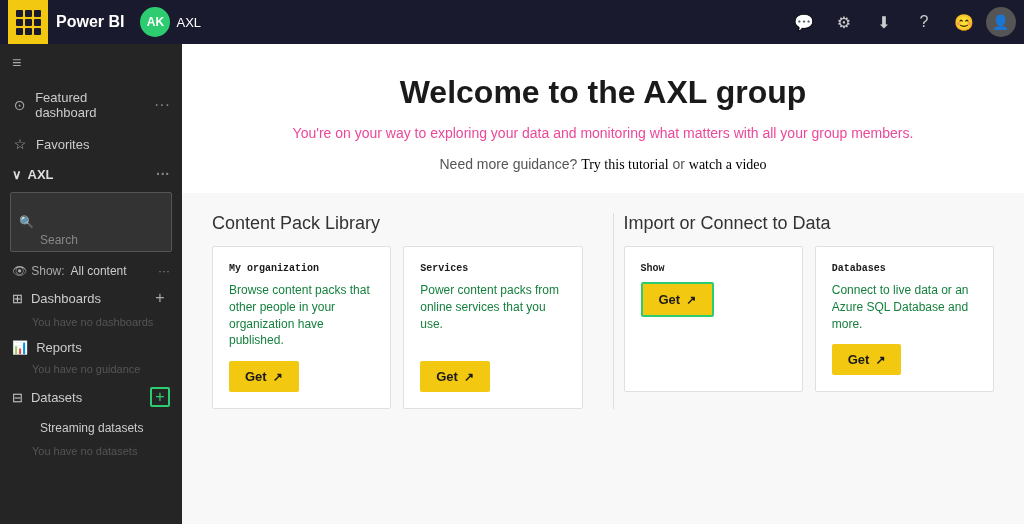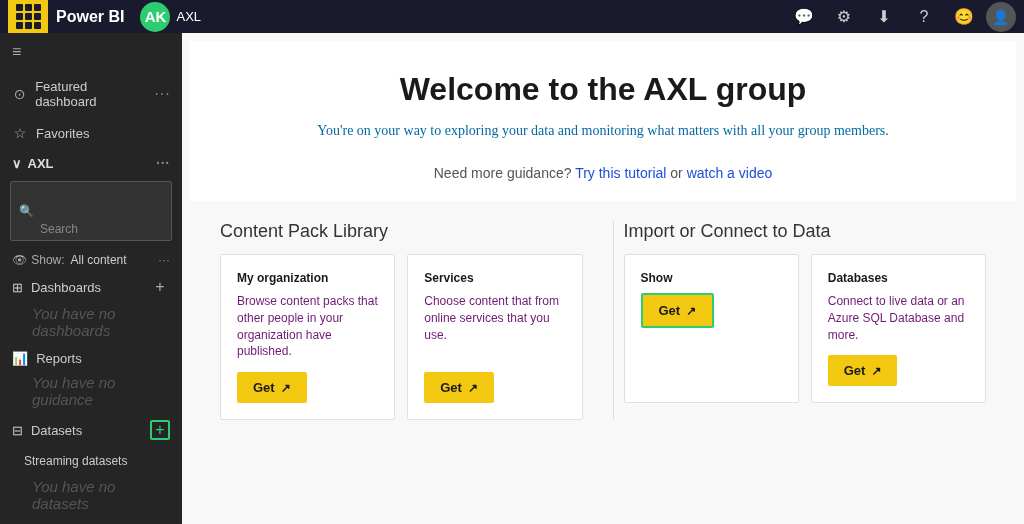--- a/index.html
+++ b/index.html
@@ -1,39 +1,39 @@
 <!DOCTYPE html>
 <html><head>
   <meta charset="utf-8">
   <style>
     * { box-sizing: border-box; margin: 0; padding: 0; }
     body { font-family: 'Segoe UI', Arial, sans-serif; background: #fff; width: 1024px; height: 524px; overflow: hidden; display: flex; flex-direction: column; }
 
     
     .topbar {
       background: #1a1a2e;
-      height: 33px;
+      height: 44px;
       display: flex;
       align-items: center;
       padding: 0 8px;
       flex-shrink: 0;
     }
     .topbar-logo-grid {
       width: 40px; height: 44px;
       display: flex; align-items: center; justify-content: center;
       background: #f2c811;
       margin-right: 8px;
     }
     .grid-icon { display: grid; grid-template-columns: repeat(3,7px); gap: 2px; }
     .grid-dot { width: 7px; height: 7px; background: #1a1a2e; border-radius: 1px; }
     .topbar-title { color: #fff; font-size: 16px; font-weight: 600; margin-right: 16px; }
     .topbar-avatar {
       width: 30px; height: 30px; border-radius: 50%; background: #2ecc71;
       display: flex; align-items: center; justify-content: center;
-      color: #fff; font-size: 15px; font-weight: 700; margin-right: 6px;
+      color: #fff; font-size: 12px; font-weight: 700; margin-right: 6px;
     }
     .topbar-username { color: #fff; font-size: 13px; margin-right: auto; }
     .topbar-icons { display: flex; align-items: center; gap: 4px; }
     .topbar-icon-btn {
       width: 36px; height: 36px; display: flex; align-items: center; justify-content: center;
       color: #ccc; font-size: 16px; cursor: pointer; border-radius: 3px;
     }
     .topbar-user-avatar {
       width: 30px; height: 30px; border-radius: 50%; background: #555;
       display: flex; align-items: center; justify-content: center; color: #fff; font-size: 14px;
@@ -51,21 +51,21 @@
     .sidebar-hamburger {
       padding: 10px 12px; cursor: pointer; color: #aaa; font-size: 16px;
     }
     .sidebar-item {
       padding: 8px 12px; display: flex; align-items: center; gap: 8px;
       cursor: pointer; font-size: 13px; color: #ccc; position: relative;
     }
     .sidebar-item .icon { font-size: 14px; color: #aaa; width: 16px; text-align: center; }
     .sidebar-item .more { margin-left: auto; font-size: 16px; color: #888; }
     .sidebar-sub-label {
-      padding: 2px 12px 6px 32px; font-size: 15px; color: #555; font-style: italic;
+      padding: 2px 12px 6px 32px; font-size: 11px; color: #555; 
     }
     .sidebar-search {
       margin: 4px 10px 8px 10px;
       background: #333; border: 1px solid #555; border-radius: 2px;
       display: flex; align-items: center; padding: 4px 8px; gap: 6px;
     }
     .sidebar-search input {
       background: transparent; border: none; outline: none;
       color: #ccc; font-size: 12px; width: 100%; margin-top: 36px;
     }
@@ -89,48 +89,48 @@
       margin-left: auto; width: 20px; height: 20px;
       display: flex; align-items: center; justify-content: center;
       color: #aaa; font-size: 16px; font-weight: 300;
     }
     .sidebar-section-header .plus-btn.highlighted {
       border: 2px solid #2ecc71; color: #2ecc71; border-radius: 2px;
     }
 
     
     .content {
-      flex: 1; background: #f8f8f8; overflow-y: auto; padding: 8px;
+      flex: 1; background: #f8f8f8; overflow-y: auto; padding: 0;
       display: flex; flex-direction: column;
     }
 
     .welcome-section {
       background: #fff; text-align: center; padding: 30px 40px 20px;
     }
     .welcome-title { font-size: 32px; font-weight: 700; color: #1a1a1a; margin-bottom: 12px; }
-    .welcome-subtitle { font-size: 14px; color: #0369a1; margin-bottom: 24px; line-height: 1.5; font-family: Liberation Serif, serif; }
+    .welcome-subtitle { font-size: 14px; color: #ec4899; margin-bottom: 12px; line-height: 1.5; }
     .welcome-guidance { font-size: 14px; color: #555; }
-    .welcome-guidance a { color: #1d4ed8; text-decoration: none; }
+    .welcome-guidance a { color: #000000; text-decoration: none; font-family: Liberation Serif, serif; }
 
     .cards-container {
       display: flex; gap: 0; padding: 20px 30px; background: #f8f8f8; justify-content: center;
     }
 
     .cards-section { flex: 1; margin-right: 20px; }
     .cards-section:last-child { margin-right: 0; }
     .section-title { font-size: 18px; color: #333; margin-bottom: 12px; font-weight: 400; }
 
     .cards-row { display: flex; gap: 12px; }
     .card {
       background: #fff; border: 1px solid #e0e0e0; border-radius: 2px;
       padding: 16px; flex: 1; display: flex; flex-direction: column;
       min-width: 140px;
     }
-    .card-title { font-size: 12px; font-weight: 700; color: #1a1a1a; margin-bottom: 8px; }
-    .card-desc { font-size: 12px; color: #701a75; line-height: 1.4; flex: 1; margin-bottom: 12px; }
+    .card-title { font-size: 10px; font-weight: 700; color: #1a1a1a; margin-bottom: 8px; font-family: Liberation Mono, monospace; }
+    .card-desc { font-size: 12px; color: #15803d; line-height: 1.4; flex: 1; margin-bottom: 12px; }
     .card-get-btn {
       background: #f2c811; border: none; border-radius: 2px;
       padding: 8px 16px; cursor: pointer; display: flex; align-items: center; gap: 6px;
       font-size: 13px; font-weight: 600; color: #1a1a1a; width: fit-content;
     }
     .card-get-btn.highlighted { border: 2px solid #2ecc71; }
     .card-get-btn .arrow-icon { font-size: 12px; }
 
     .divider { width: 1px; background: #ddd; margin: 0 10px; }
 
@@ -216,21 +216,21 @@
       <span>📊</span>
       <span>Reports</span>
     </div>
     <div class="sidebar-sub-label">You have no guidance</div>
 
     <div class="sidebar-section-header">
       <span>⊟</span>
       <span>Datasets</span>
       <span class="plus-btn highlighted">+</span>
     </div>
-    <div class="sidebar-item" style="padding-left:24px; font-size:12px;text-align:right;">
+    <div class="sidebar-item" style="padding-left:40px; font-size:12px;text-align:right;">
       <span>Streaming datasets</span>
     </div>
     <div class="sidebar-sub-label">You have no datasets</div>
   </div>
 
   <div class="content">
 
     <div class="welcome-section">
       <h1 class="welcome-title">Welcome to the AXL group</h1>
       <p class="welcome-subtitle">
@@ -254,21 +254,21 @@
             <div class="card-title">My organization</div>
             <div class="card-desc">Browse content packs that other people in your organization have published.</div>
             <button class="card-get-btn">
               <span>Get</span>
               <span class="arrow-icon">↗</span>
             </button>
           </div>
 
           <div class="card">
             <div class="card-title">Services</div>
-            <div class="card-desc">Choose content that from online services that you use.</div>
+            <div class="card-desc">Power content packs from online services that you use.</div>
             <button class="card-get-btn">
               <span>Get</span>
               <span class="arrow-icon">↗</span>
             </button>
           </div>
 
         </div>
       </div>
 
       <div class="divider"></div>

